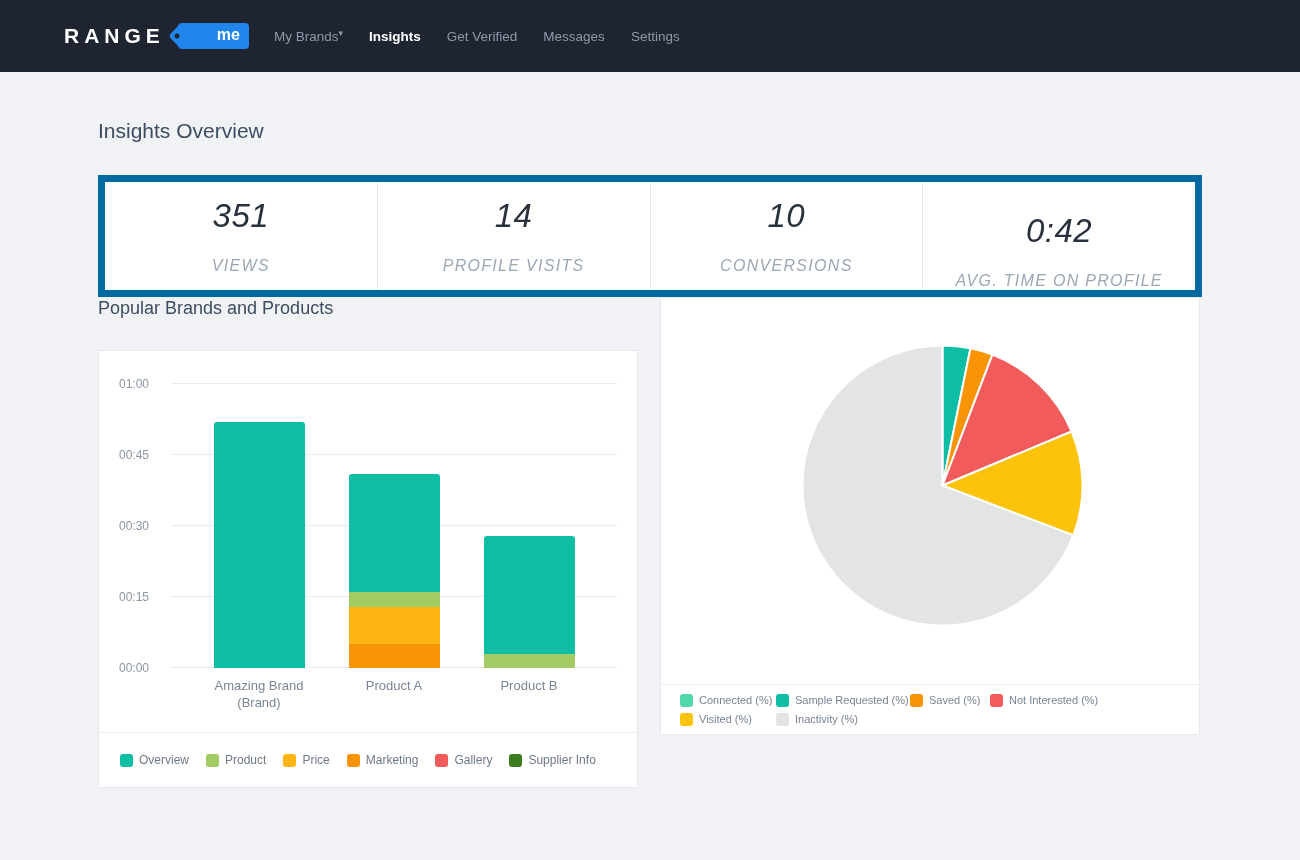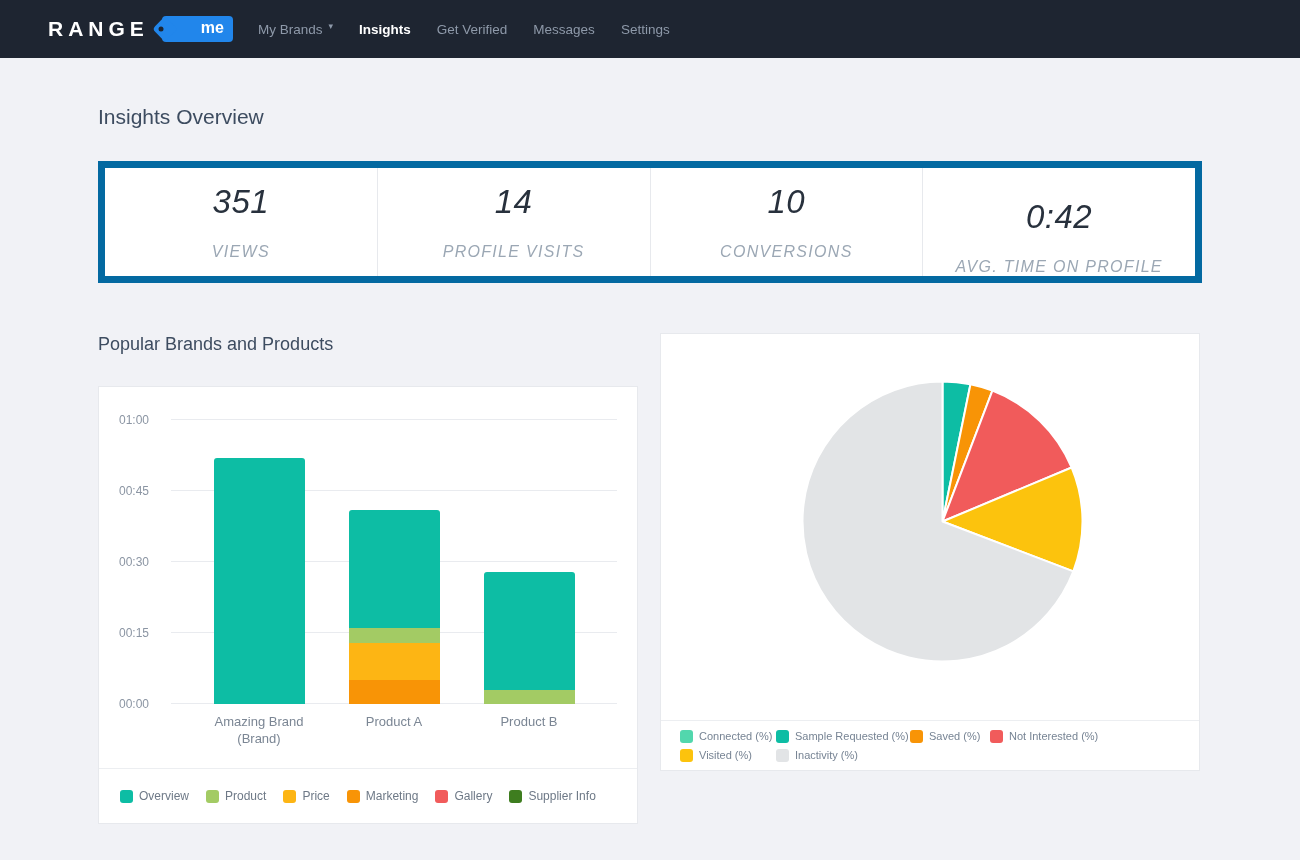--- a/index.html
+++ b/index.html
@@ -5,25 +5,25 @@
   * { box-sizing: border-box; margin: 0; padding: 0; }
   html, body { width: 1300px; height: 860px; }
   body {
     background: #f1f2f6;
     font-family: "Liberation Sans", "DejaVu Sans", sans-serif;
     overflow: hidden;
   }
 
   
   .topnav {
-    height: 58px;
+    height: 72px;
     background: #1e2531;
     display: flex;
     align-items: center;
-    padding: 0 48px;
+    padding: 0 64px;
   }
   .logo { display: flex; align-items: center; margin-right: 25px; cursor: pointer; }
   .logo-range {
     color: #ffffff;
     font-size: 21px;
     font-weight: 600;
     letter-spacing: 5px;
   }
   .logo-tag {
     position: relative;
@@ -55,21 +55,20 @@
     background: #1e2531;
     border-radius: 50%;
   }
   .tag-text { position: relative; z-index: 1; margin-left: 28px; }
   .nav-menu { display: flex; align-items: center; gap: 26px; }
   .nav-item {
     color: #8e99a9;
     font-size: 13.5px;
     display: flex;
     align-items: flex-start;
-    gap: 6px;
     cursor: pointer;
     white-space: nowrap;
   }
   .nav-item.active { color: #ffffff; font-weight: 700; }
   .chevron { font-size: 9px; color: #8e99a9; line-height: 1; }
 
   
   .main { padding: 0 98px; }
   .page-title {
     margin-top: 46px;
@@ -94,21 +93,21 @@
     flex-direction: column;
     align-items: center;
     justify-content: center;
     border-right: 1px solid #e7e9ed;
   }
   .stat-cell:last-child { border-right: none; justify-content: flex-end; }
   .stat-value { font-size: 33px; color: #28313d; letter-spacing: 0.5px; }
   .stat-label { margin-top: 22px; font-size: 16px; color: #9ba7b4; letter-spacing: 1.3px; }
 
   
-  .charts-row { display: flex; gap: 22px; margin-top: 50px; }
+  .charts-row { display: flex; gap: 22px; }
   .chart-col { width: 540px; }
   .section-title {
     font-size: 18px;
     font-weight: 400;
     color: #3d4c60;
     line-height: 22px;
     margin-bottom: 31px;
   }
   .chart-card {
     background: #fff;

